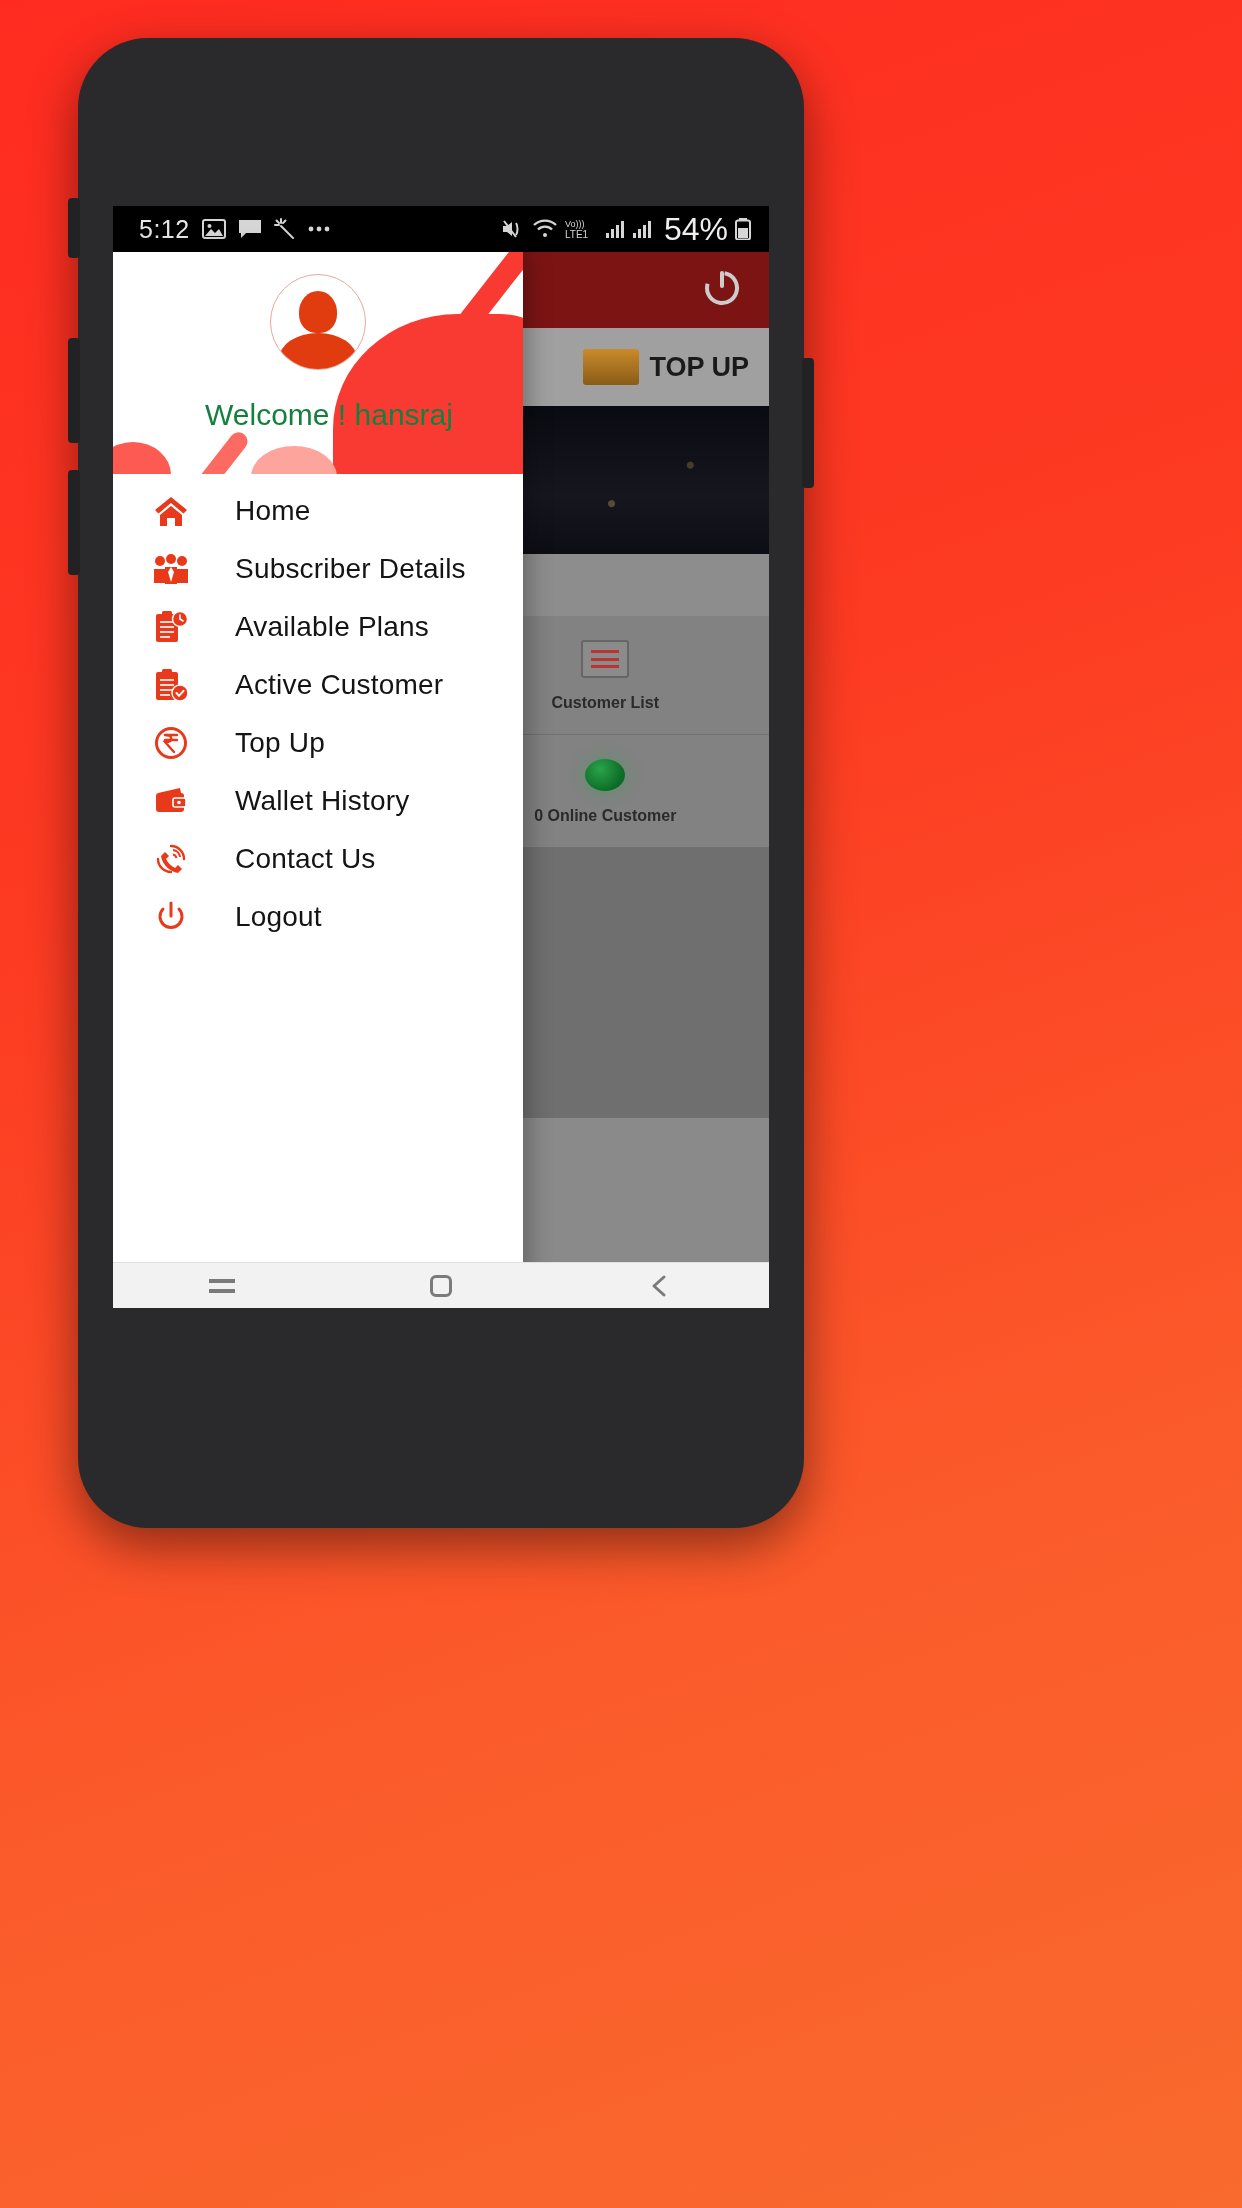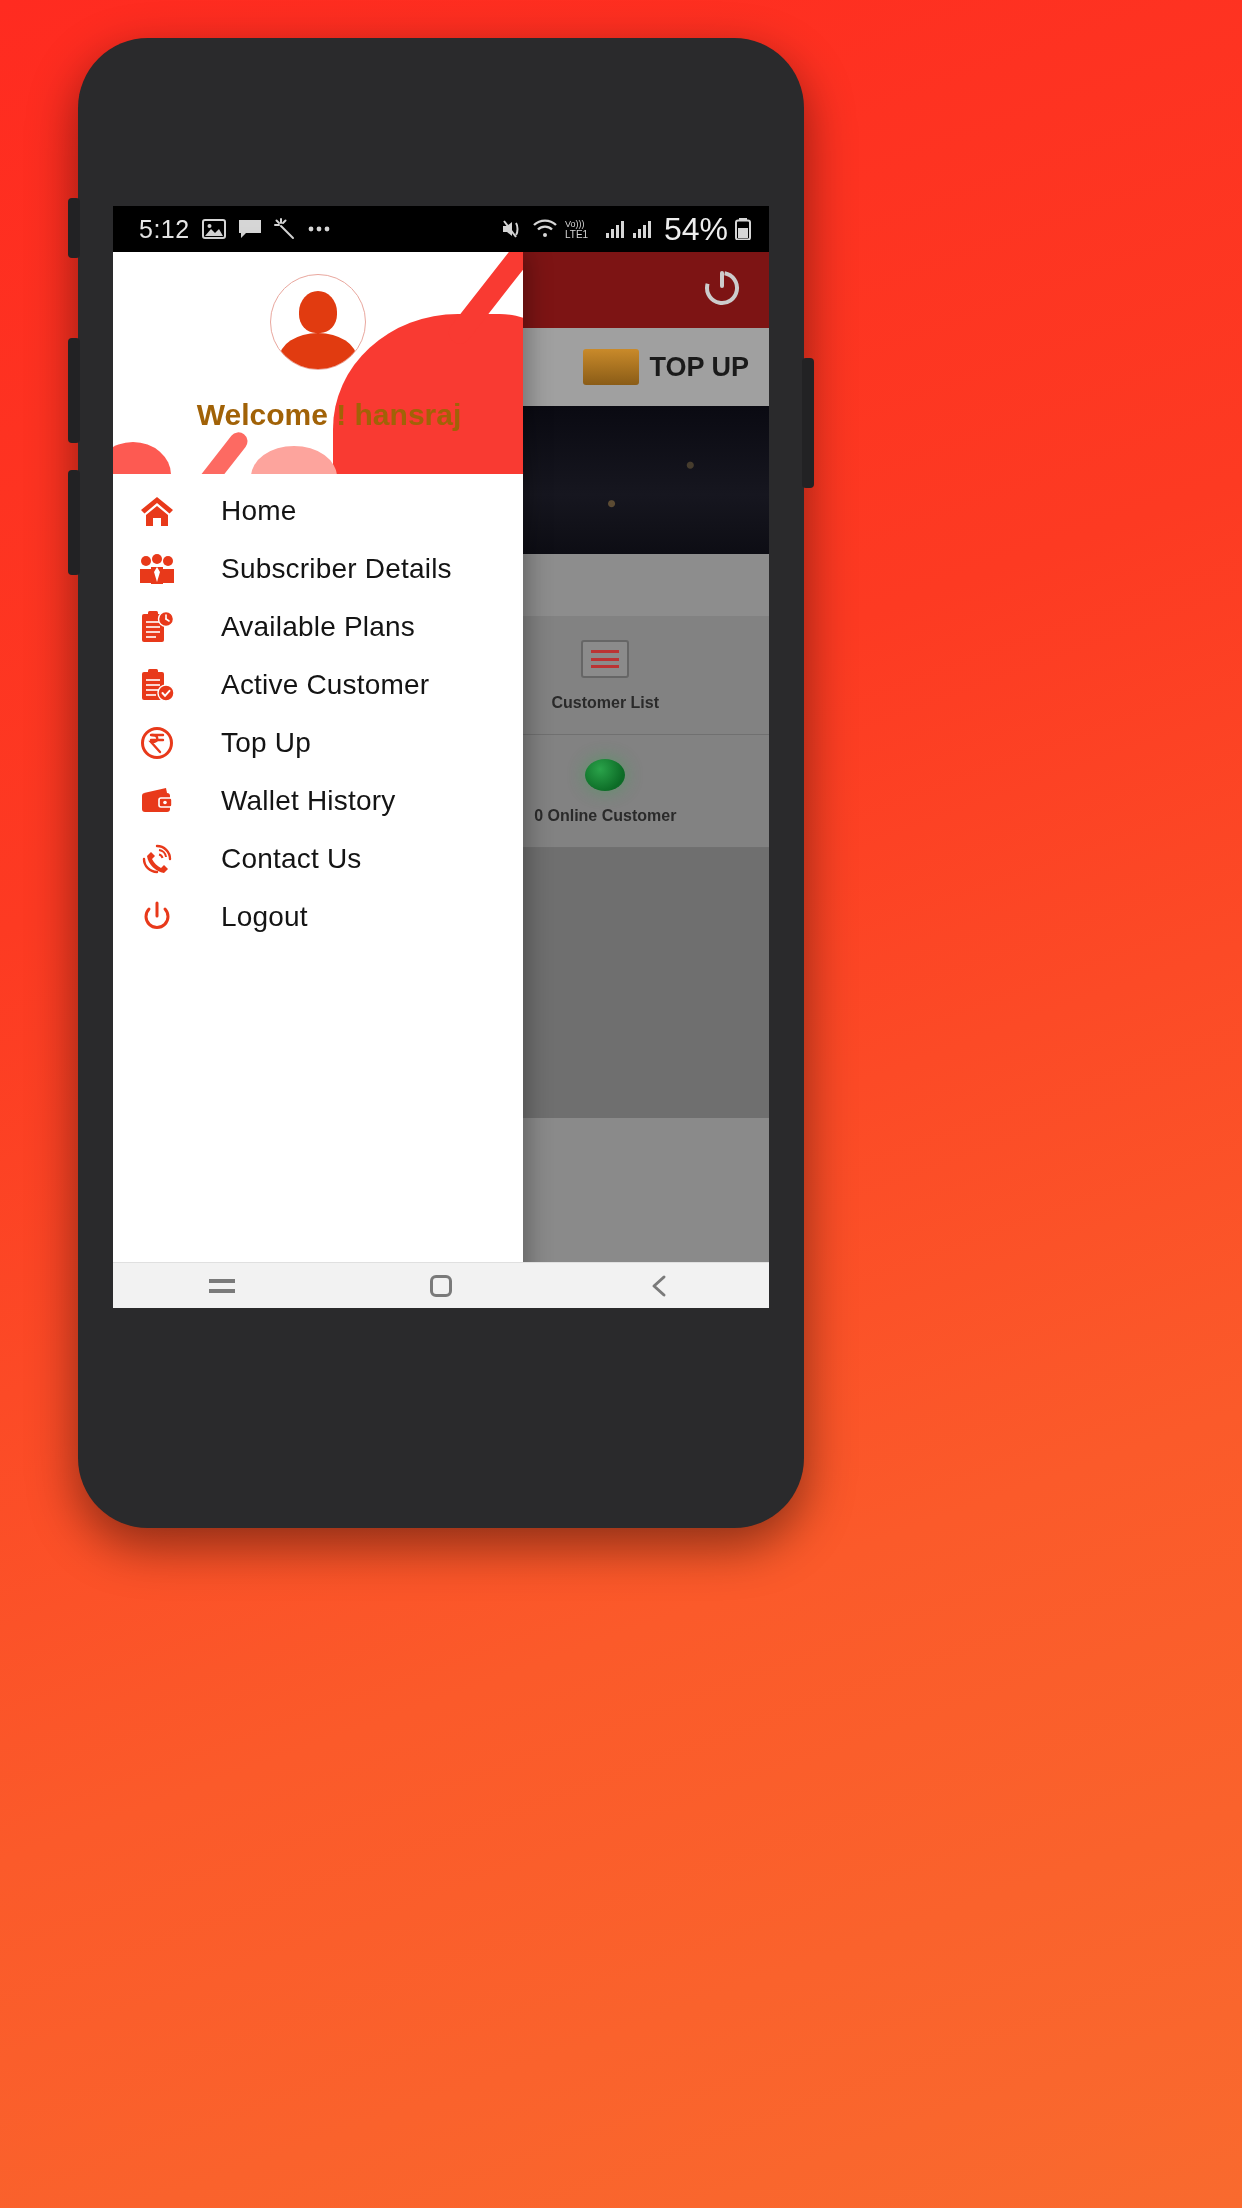--- a/index.html
+++ b/index.html
@@ -235,32 +235,32 @@
     width: 78px; height: 52px;
     border-radius: 50% 50% 0 0;
     background: #e13b10;
   }
   #welcome-text {
     position: absolute;
     left: 0; right: 0;
     top: 146px;
     text-align: center;
     font-size: 30px;
-    font-weight: bold;
-    color: #a16207;
+    font-weight: normal;
+    color: #15803d;
     z-index: 3;
     margin-left: 22px;
   }
 
   #drawer-menu { padding-top: 8px; }
   .menu-item {
     display: flex;
     align-items: center;
     height: 58px;
-    padding-left: 22px;
+    padding-left: 36px;
     cursor: pointer;
   }
   .menu-ico {
     width: 44px;
     display: flex;
     align-items: center;
     justify-content: center;
     color: #e8391a;
     flex: 0 0 44px;
   }

